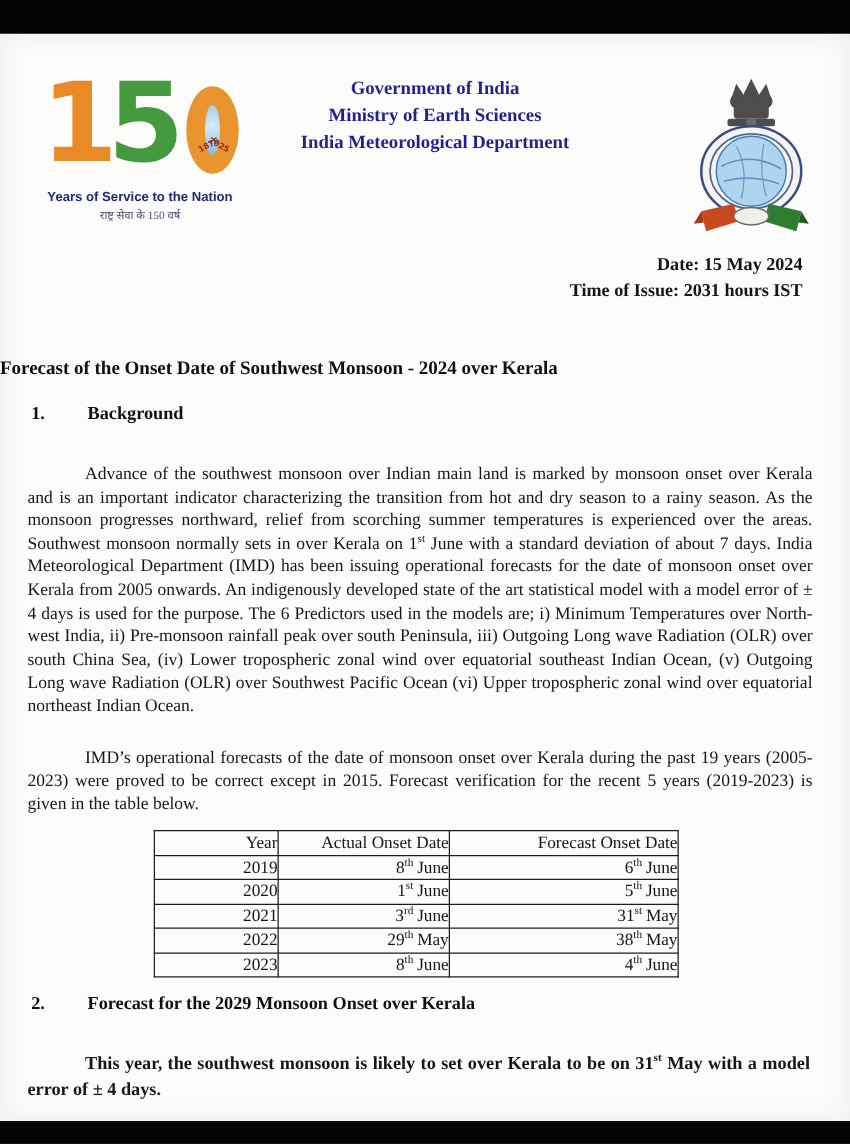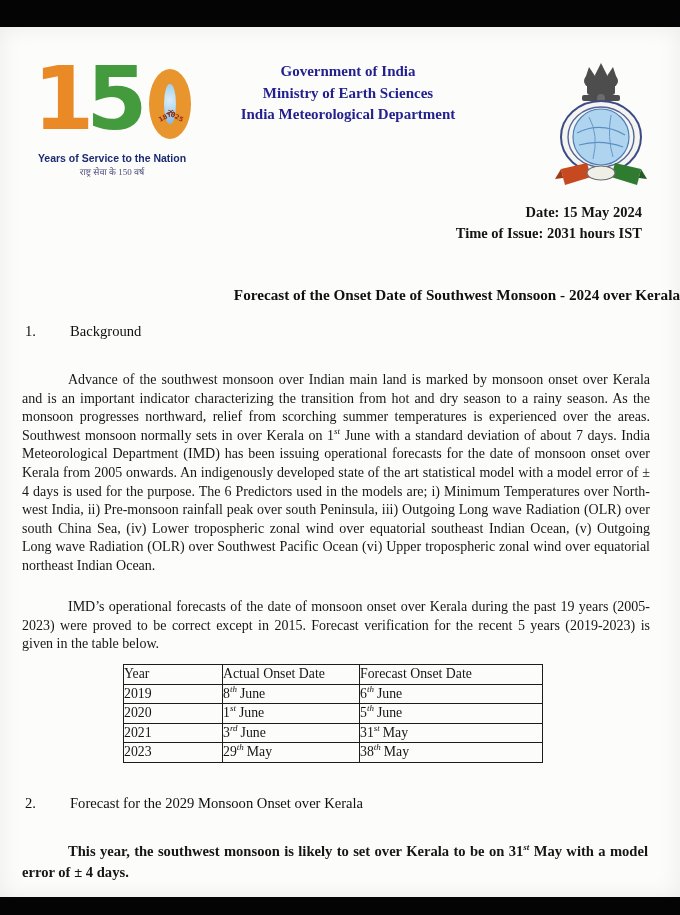--- a/index.html
+++ b/index.html
@@ -33,35 +33,35 @@
   .logo150 .yr.r{right:-8px;transform:rotate(28deg);}
   .logo150 .cap{color:#1d2a74;font-family:"Liberation Sans",sans-serif;font-weight:bold;
     font-size:10.5px;margin-top:2px;}
   .logo150 .cap-hi{color:#4a4f7a;font-size:9px;margin-top:1px;}
   
   .emblem{position:absolute;left:549px;top:28px;width:104px;height:142px;}
   
   .press{position:absolute;right:38px;top:175px;text-align:right;font-weight:bold;
     font-size:14.5px;line-height:20.5px;color:#141414;}
   
-  .doc-title{position:absolute;left:0;right:0;top:259px;text-align:right;
+  .doc-title{position:absolute;left:0;right:0;top:259px;text-align:left;
     font-weight:bold;font-size:15.2px;color:#101010;}
-  .sec-head{position:absolute;left:25px;font-weight:normal;font-size:14.6px;color:#101010;}
+  .sec-head{position:absolute;left:25px;font-weight:bold;font-size:14.6px;color:#101010;}
   .sec-head .num{display:inline-block;width:45px;}
   .sec1{top:296px;} .sec2{top:768px;}
   
   .para{position:absolute;left:22px;width:628px;font-size:14px;line-height:18.6px;
     text-align:justify;text-indent:46px;color:#161616;}
   .para1{top:330px;} .para2{top:557px;}
   .para3{top:799px;font-weight:bold;font-size:14.6px;line-height:21px;width:626px;}
-  sup{font-size:9px;line-height:0;vertical-align:super;font-style:italic;}
+  sup{font-size:9px;line-height:0;vertical-align:super;}
   
   .tbl{position:absolute;left:123px;top:637px;border-collapse:collapse;
     font-size:13.8px;color:#161616;}
-  .tbl td,.tbl th{border:1.4px solid #1c1c1c;text-align:left;font-weight:normal;
+  .tbl td,.tbl th{border:1.4px solid #1c1c1c;text-align:right;font-weight:normal;
     padding:0;height:18.5px;vertical-align:middle;}
   .c-year{width:98px;} .c-actual{width:136px;} .c-forecast{width:182px;}
   .mo{margin-left:3px;}
 </style>
 </head>
 <body>
 
 <div class="bar top"></div>
 
 <div class="page">
@@ -147,23 +147,28 @@
         <td>2020</td>
         <td><span>1</span><sup>st</sup><span class="mo">June</span></td>
         <td><span>5</span><sup>th</sup><span class="mo">June</span></td>
       </tr>
       <tr>
         <td>2021</td>
         <td><span>3</span><sup>rd</sup><span class="mo">June</span></td>
         <td><span>31</span><sup>st</sup><span class="mo">May</span></td>
       </tr>
       <tr>
-        <td>2023</td>
+        <td>2022</td>
         <td><span>29</span><sup>th</sup><span class="mo">May</span></td>
         <td><span>38</span><sup>th</sup><span class="mo">May</span></td>
+      </tr>
+      <tr>
+        <td>2023</td>
+        <td><span>8</span><sup>th</sup><span class="mo">June</span></td>
+        <td><span>4</span><sup>th</sup><span class="mo">June</span></td>
       </tr>
     </tbody>
   </table>
 
   <div class="sec-head sec2">
     <span class="num">2.</span><span>Forecast for the 2029 Monsoon Onset over Kerala</span>
   </div>
 
   <p class="para para3"><span>This year, the southwest monsoon is likely to set over Kerala to be on 31</span><sup>st</sup><span> May with a model error of ± 4 days.</span></p>
 

